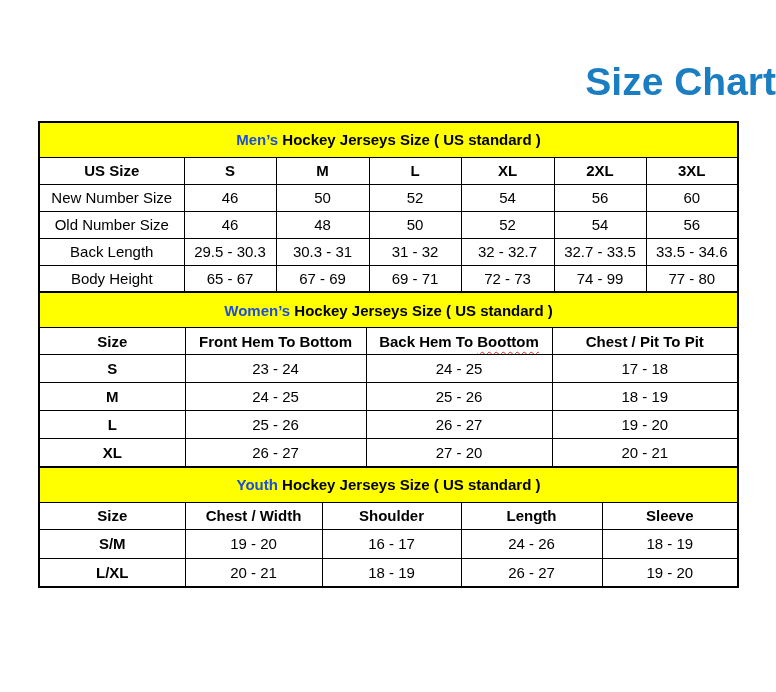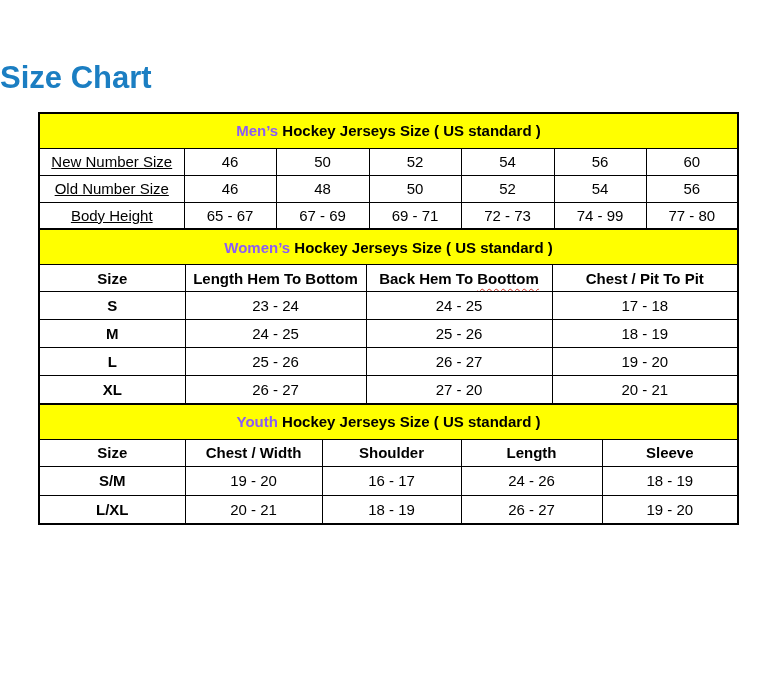--- a/index.html
+++ b/index.html
@@ -9,22 +9,22 @@
     font-family: "Liberation Sans", sans-serif;
   }
   body {
     width: 776px;
     height: 692px;
     overflow: hidden;
   }
   .page-title {
     margin: 0;
     padding-top: 60px;
-    text-align: left;
-    font-size: 31px;
+    text-align: right;
+    font-size: 39px;
     line-height: 1.15;
     font-weight: bold;
     color: #1b7ec2;
   }
   .chart-area {
     width: 699px;
     margin: 16px auto 0 38px;
   }
   table.size-table {
     border-collapse: collapse;
@@ -45,23 +45,23 @@
     overflow: hidden;
     white-space: nowrap;
   }
   .band-cell {
     background: #ffff00;
     font-weight: bold;
     font-size: 17px;
     height: 34px;
     border: 2px solid #000;
   }
-  .accent { color: #8b5cf6; }
+  .accent { color: #1d4ed8; }
   th.col-header { font-weight: bold; }
-  td.row-label-plain { font-weight: normal; text-decoration: underline; }
+  td.row-label-plain { font-weight: normal; }
   th.row-label-bold { font-weight: bold; }
   tr.hdr-row   { height: 27px; }
   tr.data-row  { height: 27px; }
   tr.data-row-w { height: 28px; }
   tr.data-row-y { height: 29px; padding-left: 20px; }
   .squiggle {
     text-decoration-line: underline;
     text-decoration-style: wavy;
     text-decoration-color: #cf2b1f;
     text-decoration-thickness: 1px;
@@ -86,37 +86,55 @@
         <col style="width:93px">
         <col style="width:92px">
         <col style="width:92px">
     </colgroup>
     <tbody>
         <tr>
       <td class="band-cell" colspan="7">
         <span class="accent">Men’s</span><span> Hockey Jerseys Size ( US standard )</span>
       </td>
     </tr>
+    <tr class="hdr-row">
+      <th class="col-header">US Size</th>
+      <th class="col-header">S</th>
+      <th class="col-header">M</th>
+      <th class="col-header">L</th>
+      <th class="col-header">XL</th>
+      <th class="col-header">2XL</th>
+      <th class="col-header">3XL</th>
+    </tr>
     <tr class="data-row">
       <td class="row-label-plain">New Number Size</td>
       <td>46</td>
       <td>50</td>
       <td>52</td>
       <td>54</td>
       <td>56</td>
       <td>60</td>
     </tr>
     <tr class="data-row">
       <td class="row-label-plain">Old Number Size</td>
       <td>46</td>
       <td>48</td>
       <td>50</td>
       <td>52</td>
       <td>54</td>
       <td>56</td>
+    </tr>
+    <tr class="data-row">
+      <td class="row-label-plain">Back Length</td>
+      <td>29.5 - 30.3</td>
+      <td>30.3 - 31</td>
+      <td>31 - 32</td>
+      <td>32 - 32.7</td>
+      <td>32.7 - 33.5</td>
+      <td>33.5 - 34.6</td>
     </tr>
     <tr class="data-row">
       <td class="row-label-plain">Body Height</td>
       <td>65 - 67</td>
       <td>67 - 69</td>
       <td>69 - 71</td>
       <td>72 - 73</td>
       <td>74 - 99</td>
       <td>77 - 80</td>
     </tr>
@@ -131,21 +149,21 @@
         <col style="width:186px">
     </colgroup>
     <tbody>
         <tr>
       <td class="band-cell" colspan="4">
         <span class="accent">Women’s</span><span> Hockey Jerseys Size ( US standard )</span>
       </td>
     </tr>
     <tr class="hdr-row">
       <th class="col-header">Size</th>
-      <th class="col-header">Length Hem To Bottom</th>
+      <th class="col-header">Front Hem To Bottom</th>
       <th class="col-header">
         <span>Back Hem To</span>
         <span class="squiggle">Boottom</span>
       </th>
       <th class="col-header">Chest / Pit To Pit</th>
     </tr>
     <tr class="data-row-w">
       <th class="row-label-bold">S</th>
       <td>23 - 24</td>
       <td>24 - 25</td>

